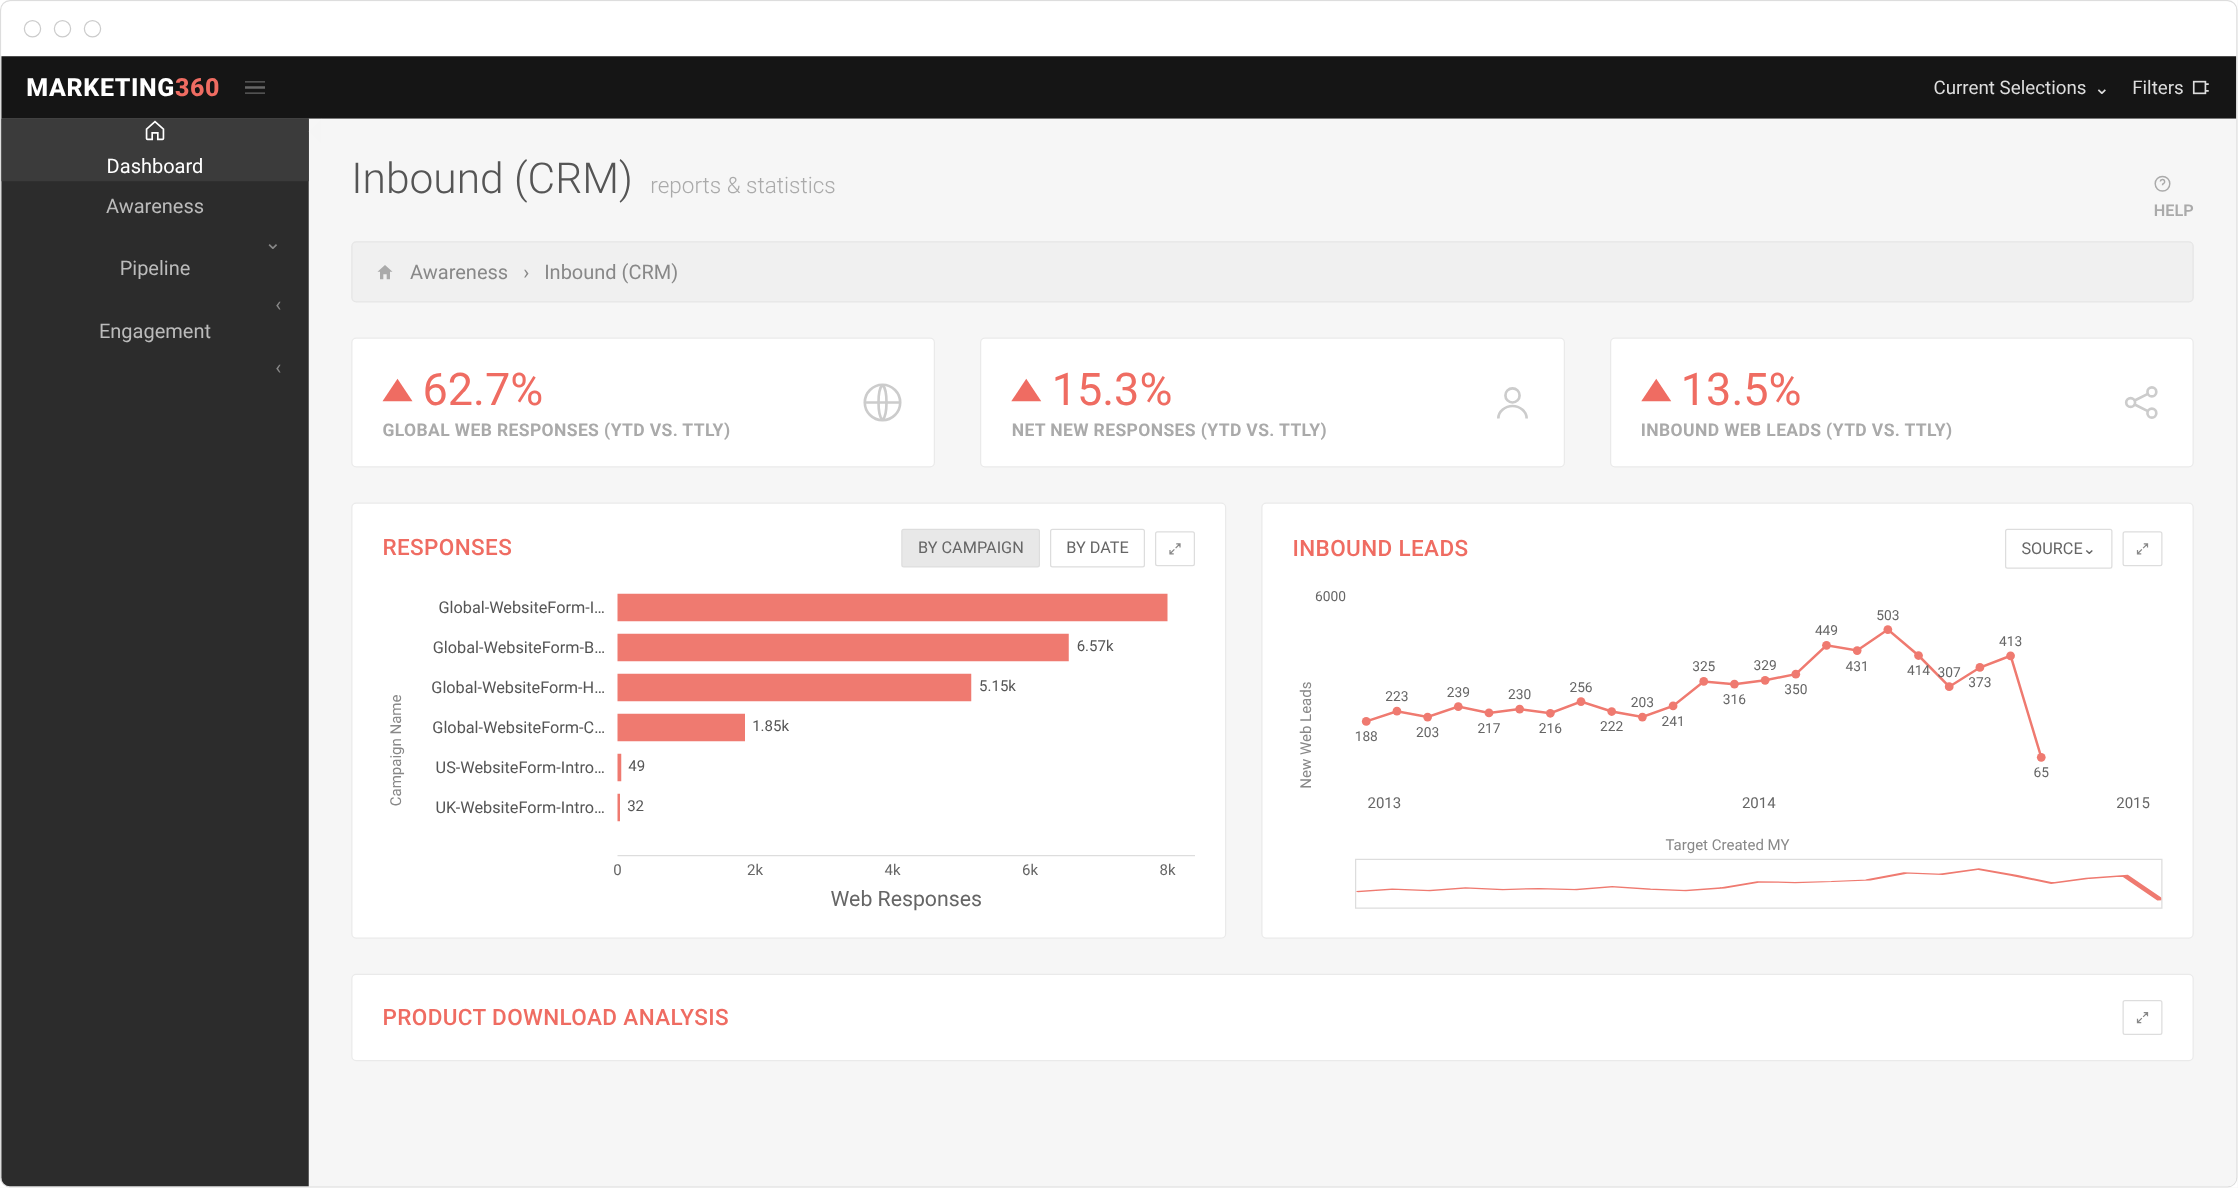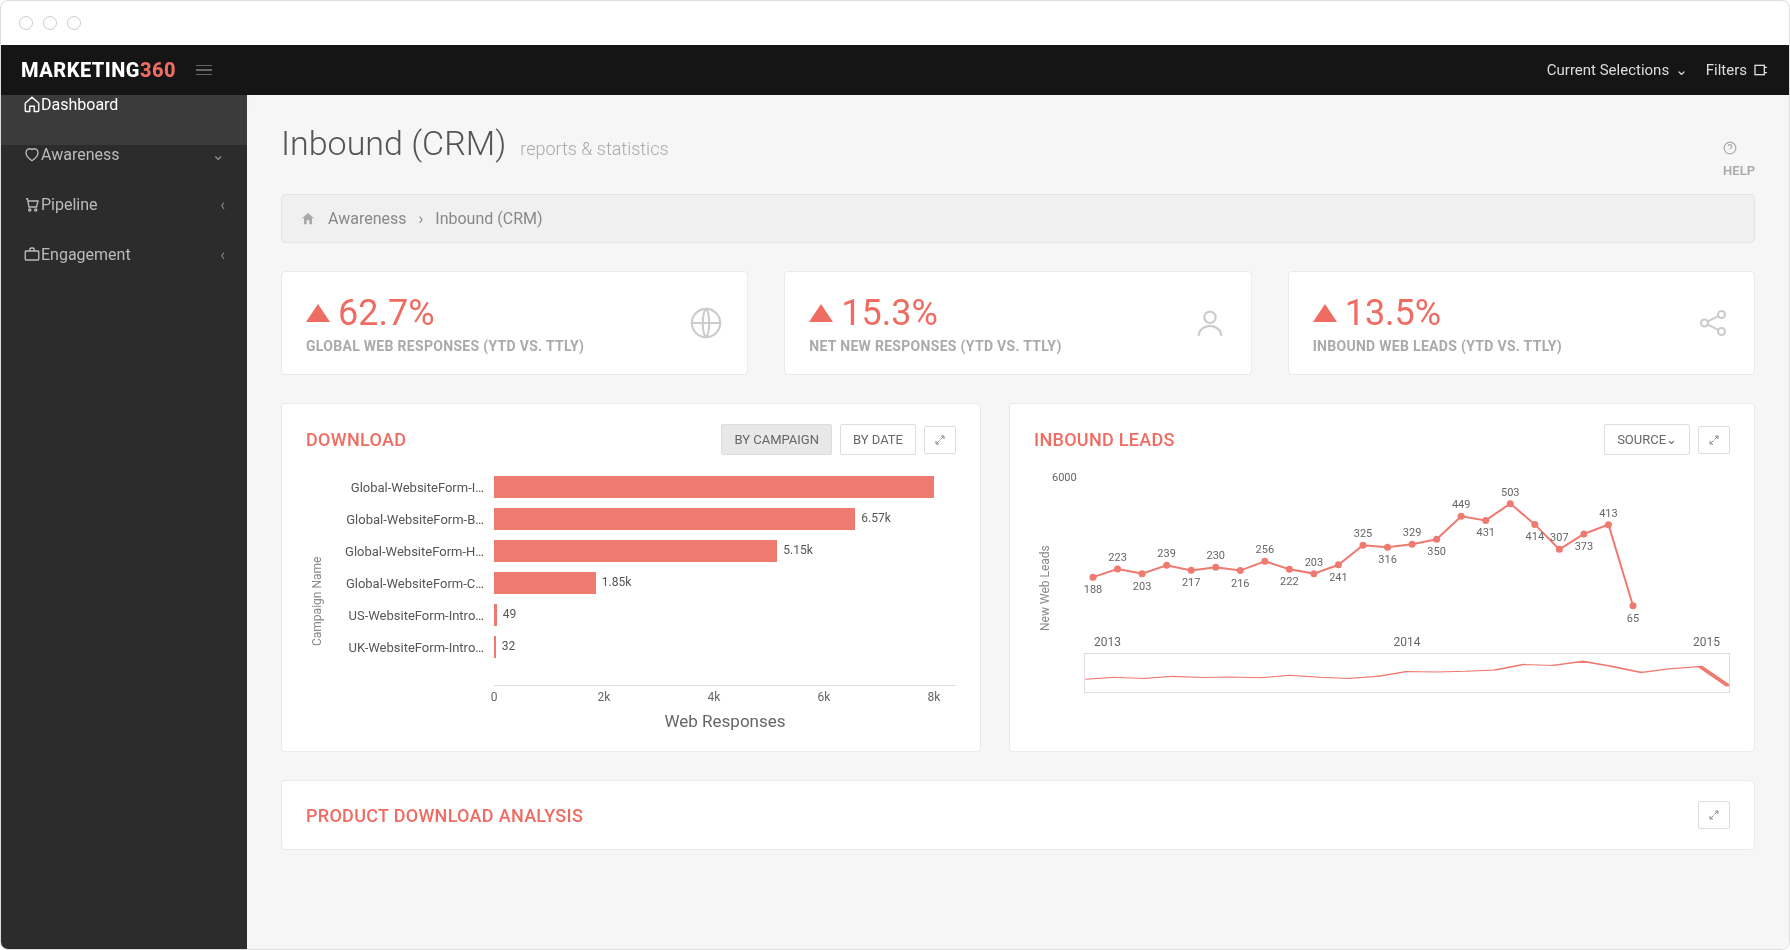--- a/index.html
+++ b/index.html
@@ -14,21 +14,21 @@
 .brand { font-weight:800; letter-spacing:0.5px; font-size:20px; color:#fff; display:flex; align-items:center; gap:20px;}
 .brand-accent { color:#ef6c62; }
 .hamburger { display:flex; flex-direction:column; gap:3px; cursor:pointer;}
 .hamburger div{ width:16px; height:1.5px; background:#666;}
 .top-right { display:flex; align-items:center; gap:18px;}
 .top-right-item{ display:flex; align-items:center; gap:6px; cursor:pointer; color:#ddd;}
 
 
 .main { display:flex; height: calc(100% - 44px - 48px); }
 .sidebar { width: 246px; background:#2c2c2c; flex-shrink:0; position:relative; }
-.sidebar-item { height:50px; display:flex; align-items:flex-start; padding:0 22px; color:#bbb; font-size:16px; gap:0; cursor:pointer;}
+.sidebar-item { height:50px; display:flex; align-items:center; padding:0 22px; color:#bbb; font-size:16px; gap:10px; cursor:pointer;flex-direction:column;}
 .sidebar-item.active { background:#3b3b3b; color:#fff; }
 .sidebar-item .chev { margin-left:auto; font-size:16px; color:#888;}
 .sidebar-item.active::after{ content:""; position:absolute; right:-10px; width:0; height:0; border-top:10px solid transparent; border-bottom:10px solid transparent; border-right:10px solid #f5f5f5; }
 .content { flex:1; background:#f6f6f6; padding: 28px 34px; overflow:auto;}
 .page-header { display:flex; align-items:baseline; justify-content:space-between; }
 .page-title { font-size:34px; color:#555; font-weight:300; }
 .page-subtitle { font-size:18px; color:#aaa; margin-left:10px; font-weight:300;}
 .help { color:#aaa; font-size:13px; font-weight:600; display:flex; align-items:flex-start; gap:8px; cursor:pointer;flex-direction:column;}
 
 .breadcrumb-bar{ margin-top:16px; background:#f0f0f0; border:1px solid #e5e5e5; border-radius:4px; padding:14px 18px; color:#888; font-size:16px; display:flex; align-items:center; gap:12px;}
@@ -217,21 +217,21 @@
             <circle cx="18" cy="18" r="2.5"></circle>
             <path d="M8 11l8-4M8 13l8 4"></path>
           </svg>
       </div>
     </div>
 
     <div class="panel-row">
 
       <div class="panel panel-responses">
         <div class="panel-header">
-          <div class="panel-title">DOWNLOAD</div>
+          <div class="panel-title">RESPONSES</div>
           <div class="panel-actions">
             <button class="btn active">BY CAMPAIGN</button>
             <button class="btn">BY DATE</button>
             <button class="btn icon">
               <svg width="12" height="12" viewBox="0 0 24 24" fill="none" stroke="#888" stroke-width="2">
                   <path d="M4 14v6h6M20 10V4h-6M4 20l7-7M20 4l-7 7"></path>
                 </svg>
             </button>
           </div>
         </div>
@@ -356,20 +356,21 @@
                 <circle cx="550" cy="134.83333333333334" r="3.5" fill="#ef7a70"></circle>
                 <text x="550" y="150.83333333333334" font-size="11" fill="#666" text-anchor="middle">65</text>
               </svg>
           </div>
           <div style="clear:both;"></div>
           <div class="line-xaxis">
             <span>2013</span>
             <span>2014</span>
             <span>2015</span>
           </div>
+          <div class="mini-title">Target Created MY</div>
           <div class="mini-chart">
             <svg id="mini-svg" width="100%" height="38" preserveAspectRatio="none" viewBox="0 0 100 38">
                 <path d="M0.0,25.3 L4.5,23.3 L9.1,24.4 L13.6,22.4 L18.2,23.6 L22.7,22.9 L27.3,23.7 L31.8,21.4 L36.4,23.3 L40.9,24.4 L45.5,22.3 L50.0,17.5 L54.5,18.0 L59.1,17.2 L63.6,16.0 L68.2,10.4 L72.7,11.4 L77.3,7.3 L81.8,12.4 L86.4,18.5 L90.9,14.7 L95.5,12.5 L100.0,32.3" fill="none" stroke="#ef7a70" stroke-width="1"></path>
               </svg>
           </div>
         </div>
       </div>
     </div>
 
     <div class="panel-bottom">

